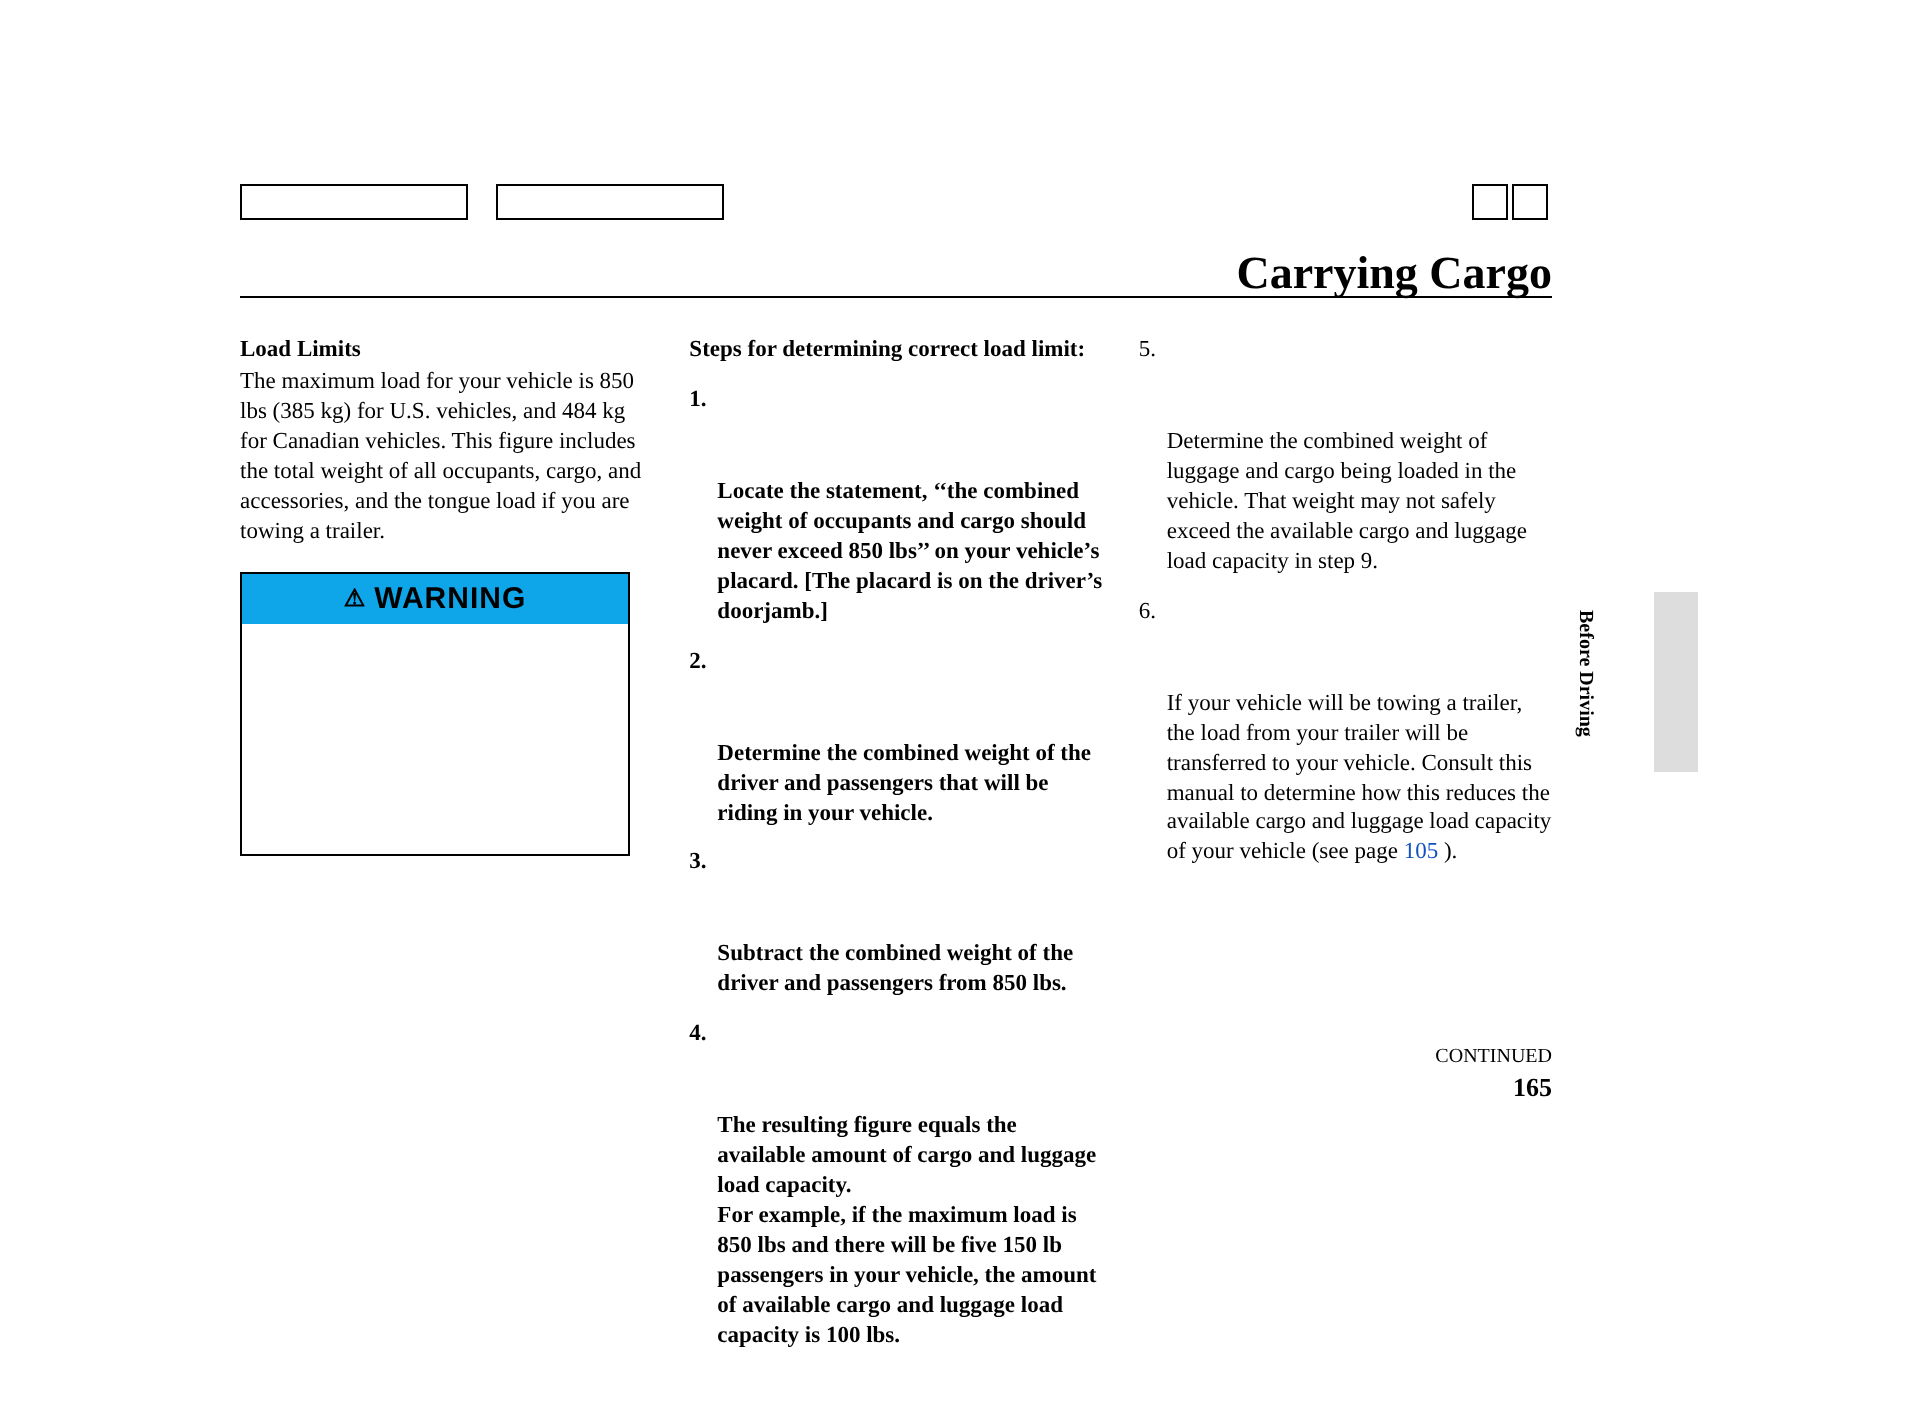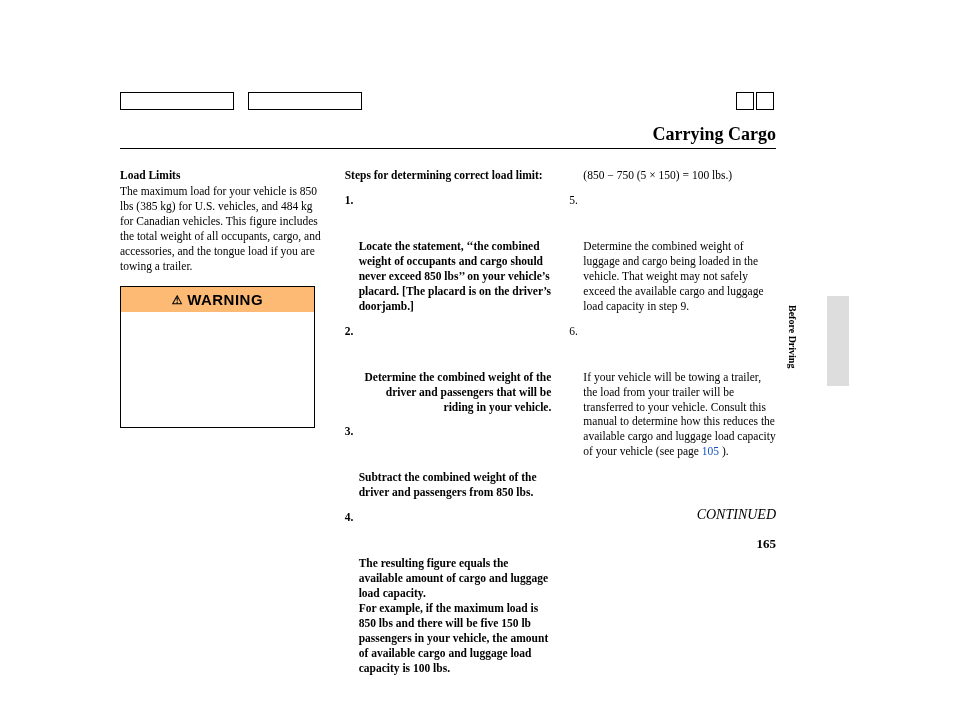--- a/index.html
+++ b/index.html
@@ -38,21 +38,21 @@
     }
     .small-box {
       width: 18px;
       height: 18px;
       border: 1px solid #000;
     }
     .page-title {
       position: absolute;
       top: 124px;
       right: 178px;
-      font-size: 18px;
+      font-size: 23px;
       font-weight: bold;
       font-family: Georgia, serif;
     }
     .title-rule {
       position: absolute;
       top: 148px;
       left: 120px;
       right: 178px;
       border-top: 1px solid #000;
     }
@@ -86,21 +86,21 @@
     .para {
       margin-bottom: 10px;
     }
     .warning-box {
       margin-top: 12px;
       width: 195px;
       border: 1px solid #000;
       height: 142px;
     }
     .warning-header {
-      background: #fdba74;
+      background: #0ea5e9;
       color: #000;
       text-align: center;
       font-weight: bold;
       font-size: 15px;
       padding: 3px 0;
       letter-spacing: 0.5px;
       font-family: Arial, sans-serif;
     }
     .warning-triangle {
       display: inline-block;
@@ -136,24 +136,23 @@
       right: 156px;
       top: 305px;
       font-size: 10px;
       font-weight: bold;
       writing-mode: vertical-rl;
       text-orientation: mixed;
       font-family: Georgia, serif;
     }
     .continued {
       position: absolute;
-      bottom: 187px;
-      right: 178px;
-      font-size: 14px;
-      font-style: italic;
+      bottom: 176px;
+      right: 178px;
+      font-size: 10px;
     }
     .page-num {
       position: absolute;
       bottom: 158px;
       right: 178px;
       font-size: 13px;
       font-weight: bold;
       margin-left: 25px;
     }
   </style>
@@ -186,36 +185,35 @@
 
   <div class="col col2">
     <div class="para">Steps for determining correct load limit:</div>
     <div id="col2-list">
         <div class="list-item">
           <div class="list-num">1.</div>
           <div class="list-text" style="white-space: pre-line;">Locate the statement, ‘‘the combined weight of occupants and cargo should never exceed 850 lbs’’ on your vehicle’s placard. [The placard is on the driver’s doorjamb.]</div>
         </div>
         <div class="list-item">
           <div class="list-num">2.</div>
-          <div class="list-text" style="white-space: pre-line; text-align: right;">Determine the combined weight of the driver and passengers that will be riding in your vehicle.</div>
+          <div class="list-text" style="white-space: pre-line;">Determine the combined weight of the driver and passengers that will be riding in your vehicle.</div>
         </div>
         <div class="list-item">
           <div class="list-num">3.</div>
           <div class="list-text" style="white-space: pre-line;">Subtract the combined weight of the driver and passengers from 850 lbs.</div>
         </div>
         <div class="list-item">
           <div class="list-num">4.</div>
           <div class="list-text" style="white-space: pre-line;">The resulting figure equals the available amount of cargo and luggage load capacity.
 For example, if the maximum load is 850 lbs and there will be five 150 lb passengers in your vehicle, the amount of available cargo and luggage load capacity is 100 lbs.</div>
         </div>
       </div>
   </div>
 
   <div class="col col3">
-    <div class="para" style="padding-left:14px;">(850 − 750 (5 × 150) = 100 lbs.)</div>
     <div id="col3-list">
         <div class="list-item">
           <div class="list-num">5.</div>
           <div class="list-text">Determine the combined weight of luggage and cargo being loaded in the vehicle. That weight may not safely exceed the available cargo and luggage load capacity in step 9.</div>
         </div>
         <div class="list-item">
           <div class="list-num">6.</div>
           <div class="list-text"><span>If your vehicle will be towing a trailer, the load from your trailer will be transferred to your vehicle. Consult this manual to determine how this reduces the available cargo and luggage load capacity of your vehicle (see page </span><span class="link">105</span><span> ).</span></div>
         </div>
       </div>

